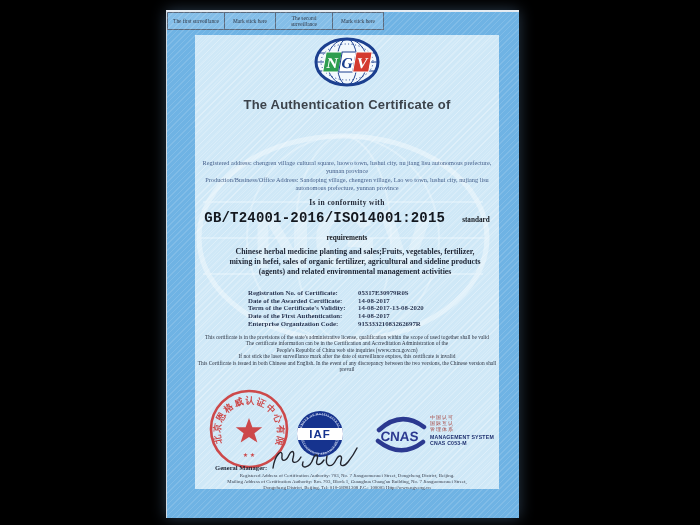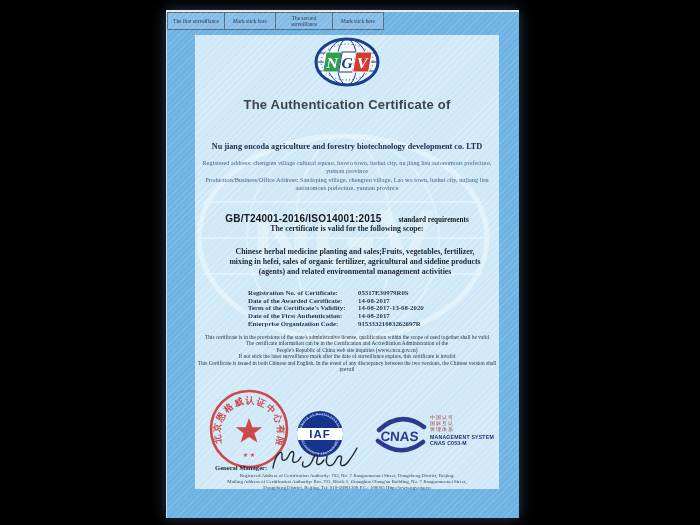--- a/index.html
+++ b/index.html
@@ -18,21 +18,21 @@
   .blk{position:absolute;left:28px;right:20px;text-align:center;z-index:2;}
   .logo-wrap{top:24px;}
   .title{top:85px;font-family:"Liberation Sans",sans-serif;font-weight:bold;
          font-size:13px;line-height:15px;color:#3c434b;letter-spacing:.2px;}
   .company{top:130px;font-size:8.2px;font-weight:bold;color:#1b2a4a;}
   .addr{font-size:6.3px;line-height:7.6px;color:#47618c;}
   .addr1{top:147px;}
   .addr2{top:164px;}
   .conf-intro{top:186px;font-size:7.5px;font-weight:bold;color:#1d2433;letter-spacing:.4px;}
   .standard-line{top:196px;color:#14181f;}
-  .standard-line .std{font-family:Liberation Sans, sans-serif;font-weight:bold;font-size:10px;letter-spacing:.2px;}
+  .standard-line .std{font-family:Liberation Mono, monospace;font-weight:bold;font-size:14px;letter-spacing:.2px;}
   .standard-line .suf{font-size:7.2px;font-weight:bold;margin-left:5px;padding-left:12px;}
   .scope-intro{top:212px;font-size:7.8px;font-weight:bold;color:#1d2433;}
   .scope-text{top:235px;left:58px;right:34px;font-size:7.8px;line-height:10px;
               font-weight:bold;color:#1d2433;}
   .registration{top:277px;left:81px;right:auto;text-align:left;display:grid;
                 grid-template-columns:106px auto;column-gap:4px;row-gap:.5px;
                 font-size:6.8px;line-height:7.2px;font-weight:bold;color:#26324f;}
   .fine{top:322px;font-size:5.4px;line-height:6.4px;color:#2c3342;}
   .surv{top:361px;left:82px;right:auto;border-collapse:collapse;}
   .surv td{border:1px solid #5a6a7e;font-size:5.4px;line-height:6px;color:#2c3342;
@@ -86,29 +86,28 @@
           <text x="39" y="32" text-anchor="middle" font-family="Liberation Serif" font-weight="bold" font-size="15" fill="#1b3f8f">G</text>
           <text x="54" y="32" text-anchor="middle" font-family="Liberation Serif" font-weight="bold" font-size="15" fill="#ffffff">V</text>
         </g>
       </svg>
     </div>
 
     <div class="blk title">
       <div>The Authentication Certificate of</div>
     </div>
 
-    <div class="blk company">Nu jiang oncoda agriculture and forestry biotechnology development co. LTD</div>
 
     <div class="blk addr addr1">Registered address: chengren village cultural square, luowo town, lushui city, nu jiang lisu autonomous prefecture, yunnan province</div>
     <div class="blk addr addr2">Production/Business/Office Address: Sandoping village, chengren village, Lao wo town, lushui city, nujiang lisu autonomous prefecture, yunnan province</div>
 
+    <div class="blk conf-intro">Is in conformity with</div>
     <div class="blk standard-line">
       <span class="std">GB/T24001-2016/ISO14001:2015</span><span class="suf">standard requirements</span>
     </div>
-    <div class="blk scope-intro">The certificate is valid for the following scope:</div>
 
     <div class="blk scope-text">Chinese herbal medicine planting and sales;Fruits, vegetables, fertilizer, mixing in hefei, sales of organic fertilizer, agricultural and sideline products (agents) and related environmental management activities</div>
 
     <div class="registration">
       <span>Registration No. of Certificate:</span>
       <span>05317E30979R0S</span>
       <span>Date of the Awarded Certificate:</span>
       <span>14-08-2017</span>
       <span>Term of the Certificate's Validity:</span>
       <span>14-08-2017-13-08-2020</span>

